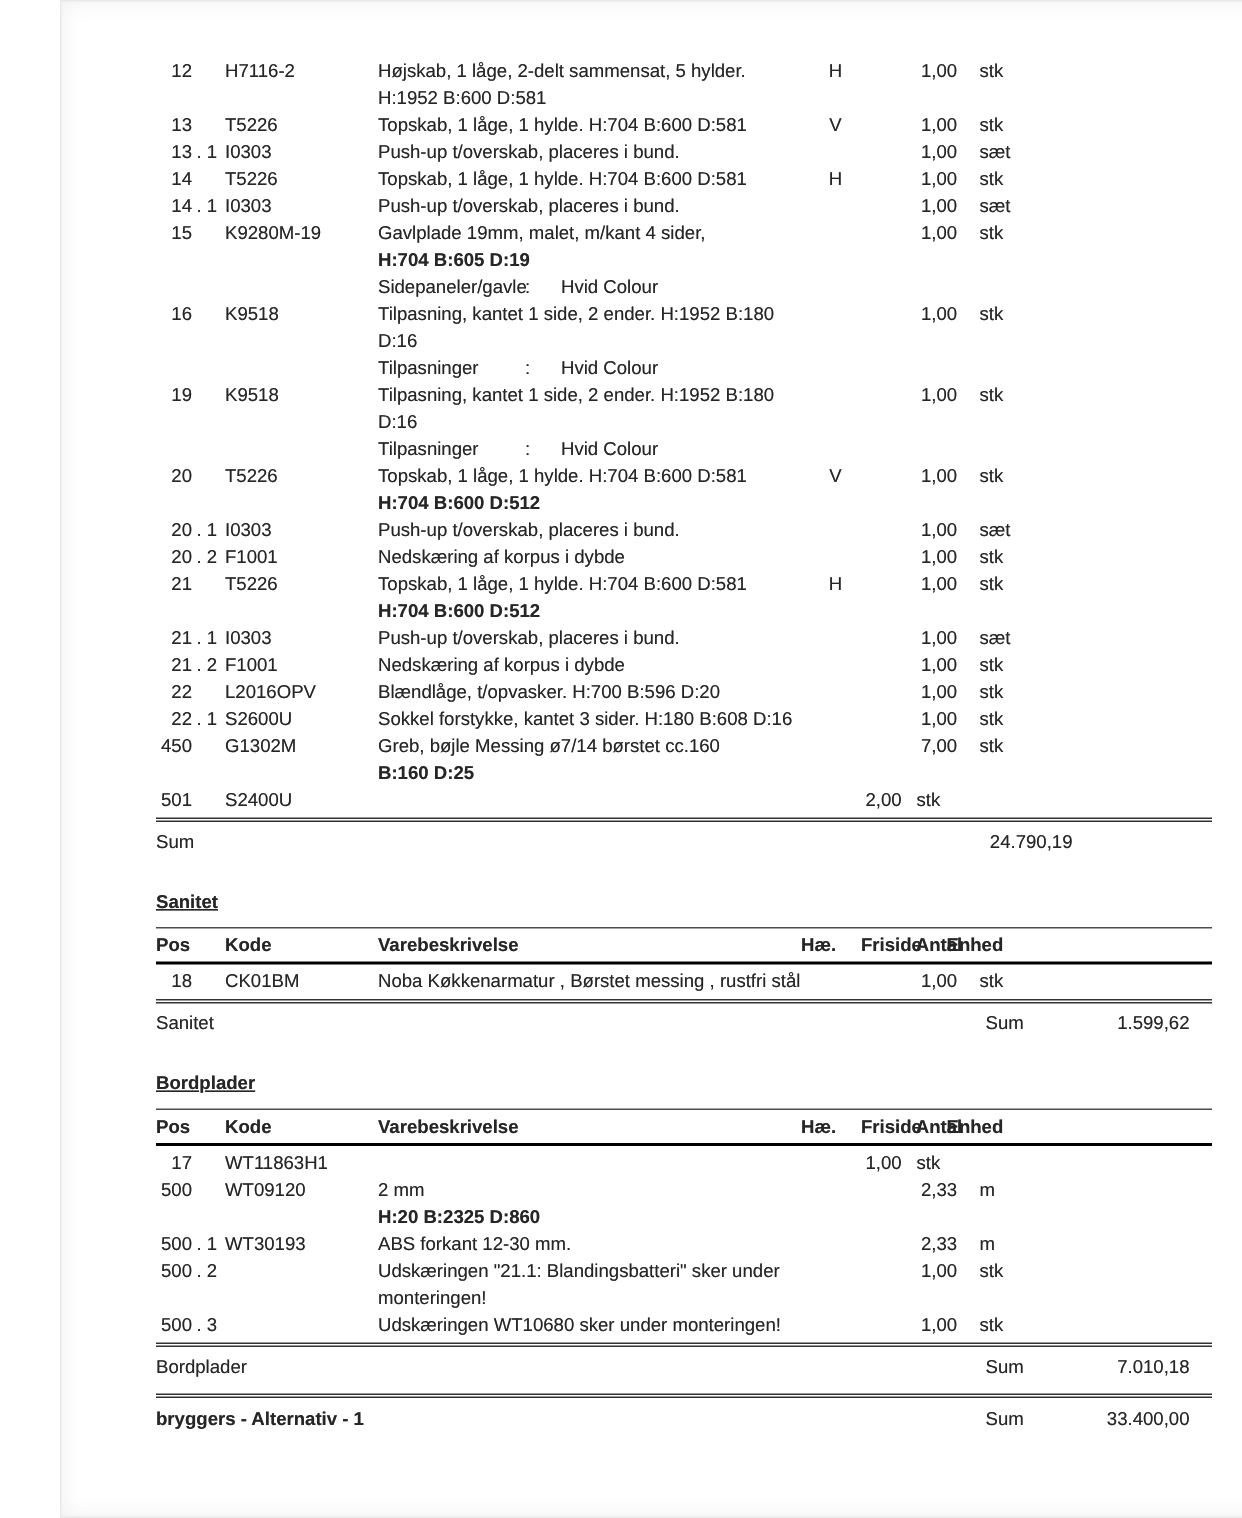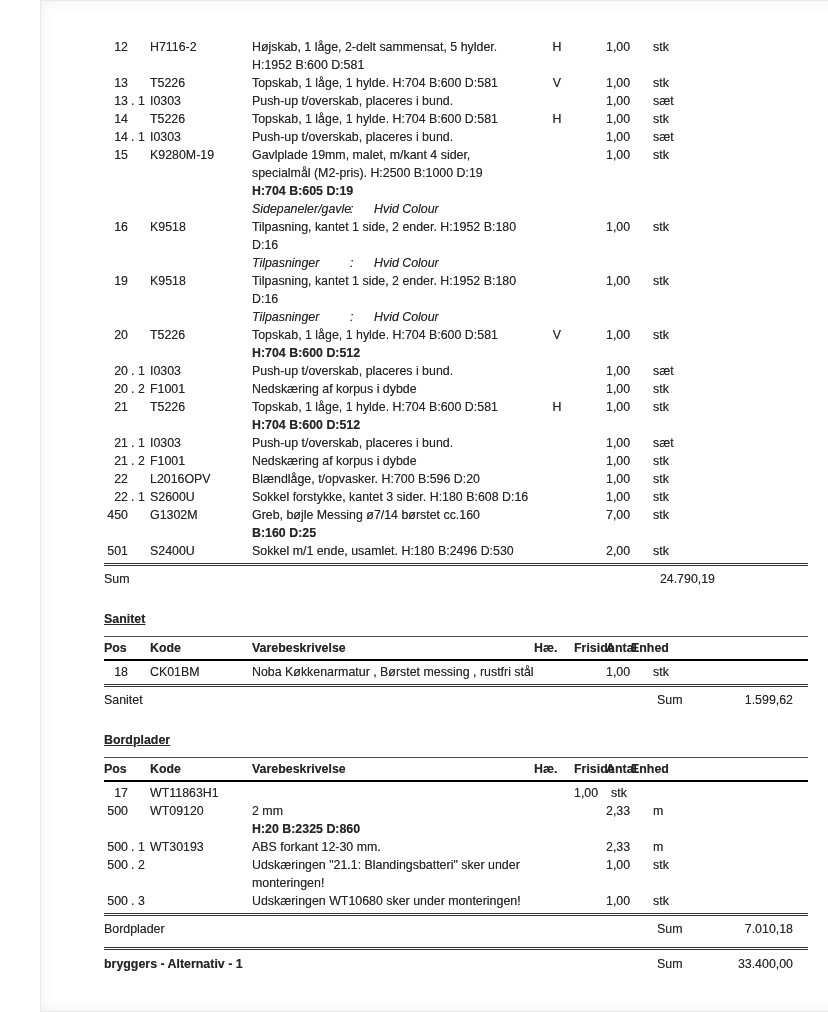--- a/index.html
+++ b/index.html
@@ -19,24 +19,24 @@
     margin-left: 40px;
   }
   .row {
     display:grid;
     grid-template-columns:46px 102px 282px 40px 32px 42px 1fr;
     align-items:start;
   }
   .pos-main { display:inline-block; width:24px; text-align:right; }
   .pos-sub  { display:inline-block; margin-left:3px; }
   .cell-hae { text-align:center; padding-left:6px; }
-  .cell-antal { text-align:left; padding-right:2px; }
+  .cell-antal { text-align:center; padding-right:2px; }
   .cell-enhed { padding-left:5px; }
   .dline.b { font-weight:bold; }
-  .dline.i { font-style:italic; }
+  .dline.i { }
   .note-label { display:inline-block; width:98px; }
   .note-colon { display:inline-block; width:24px; }
   .thead {
     font-weight:bold;
     border-top:1px solid #4c4c4c;
     border-bottom:2px solid #000000;
     padding:2px 0;
     margin-bottom:2px;
   }
   .thead .cell-enhed { padding-left:0; text-indent:-17px; }
@@ -116,21 +116,20 @@
           <span class="cell cell-hae"></span>
           <span class="cell"></span>
           <span class="cell cell-antal">1,00</span>
           <span class="cell cell-enhed">sæt</span>
         </div>
         <div class="row item">
           <span class="cell"><span class="pos-main">15</span><span class="pos-sub"></span></span>
           <span class="cell">K9280M-19</span>
           <div class="cell">
             <div class="dline n">Gavlplade 19mm, malet, m/kant 4 sider,</div>
-            <div class="dline n">specialmål (M2-pris). H:2500 B:1000 D:19</div>
             <div class="dline b">H:704 B:605 D:19</div>
             <div class="dline i"><span class="note-label">Sidepaneler/gavle</span><span class="note-colon">:</span><span class="note-value">Hvid Colour</span></div>
           </div>
           <span class="cell cell-hae"></span>
           <span class="cell"></span>
           <span class="cell cell-antal">1,00</span>
           <span class="cell cell-enhed">stk</span>
         </div>
         <div class="row item">
           <span class="cell"><span class="pos-main">16</span><span class="pos-sub"></span></span>
@@ -256,23 +255,20 @@
             <div class="dline b">B:160 D:25</div>
           </div>
           <span class="cell cell-hae"></span>
           <span class="cell"></span>
           <span class="cell cell-antal">7,00</span>
           <span class="cell cell-enhed">stk</span>
         </div>
         <div class="row item">
           <span class="cell"><span class="pos-main">501</span><span class="pos-sub"></span></span>
           <span class="cell">S2400U</span>
-          <div class="cell">
-            <div class="dline n">Sokkel m/1 ende, usamlet. H:180 B:2496 D:530</div>
-          </div>
           <span class="cell cell-hae"></span>
           <span class="cell"></span>
           <span class="cell cell-antal">2,00</span>
           <span class="cell cell-enhed">stk</span>
         </div>
         <div class="sumrow">
           <span class="sum-word">Sum</span>
           <span class="sum-amount">24.790,19</span>
         </div>
       </div>

